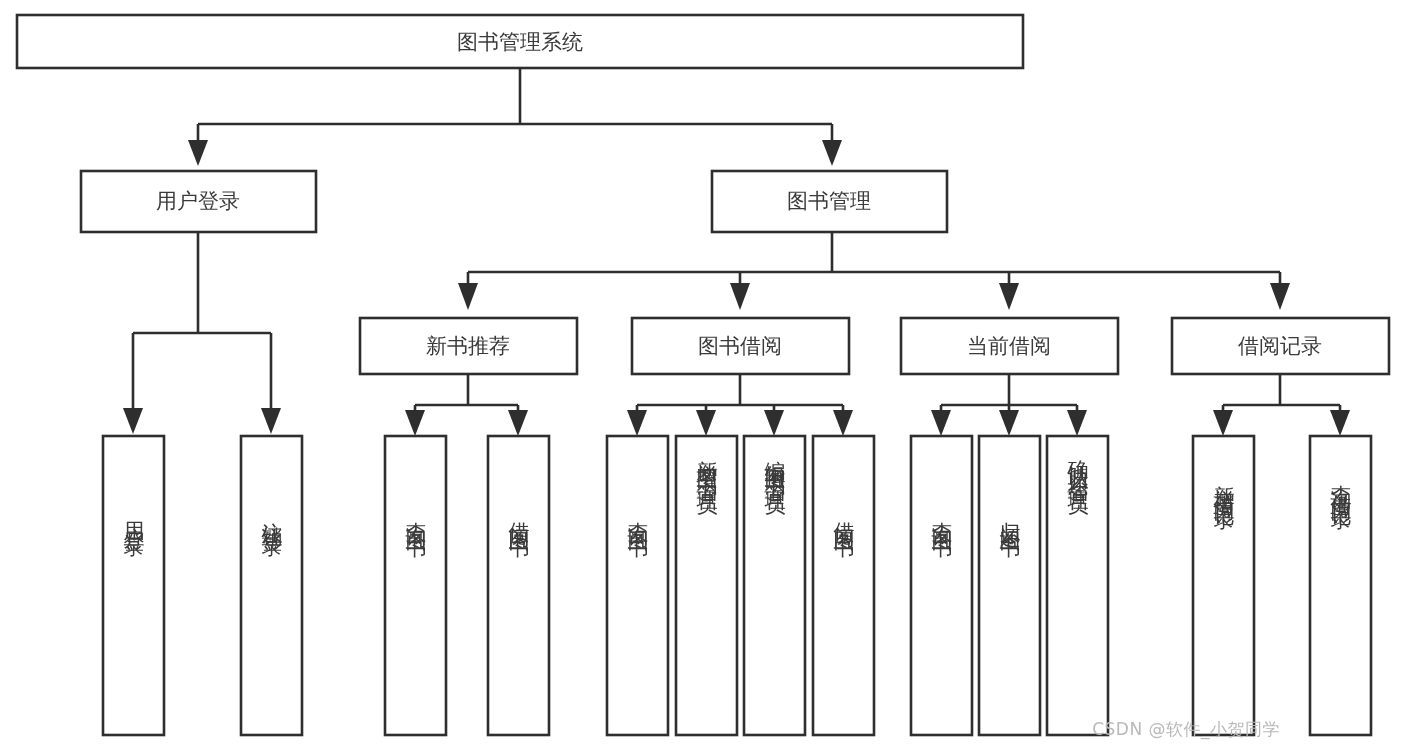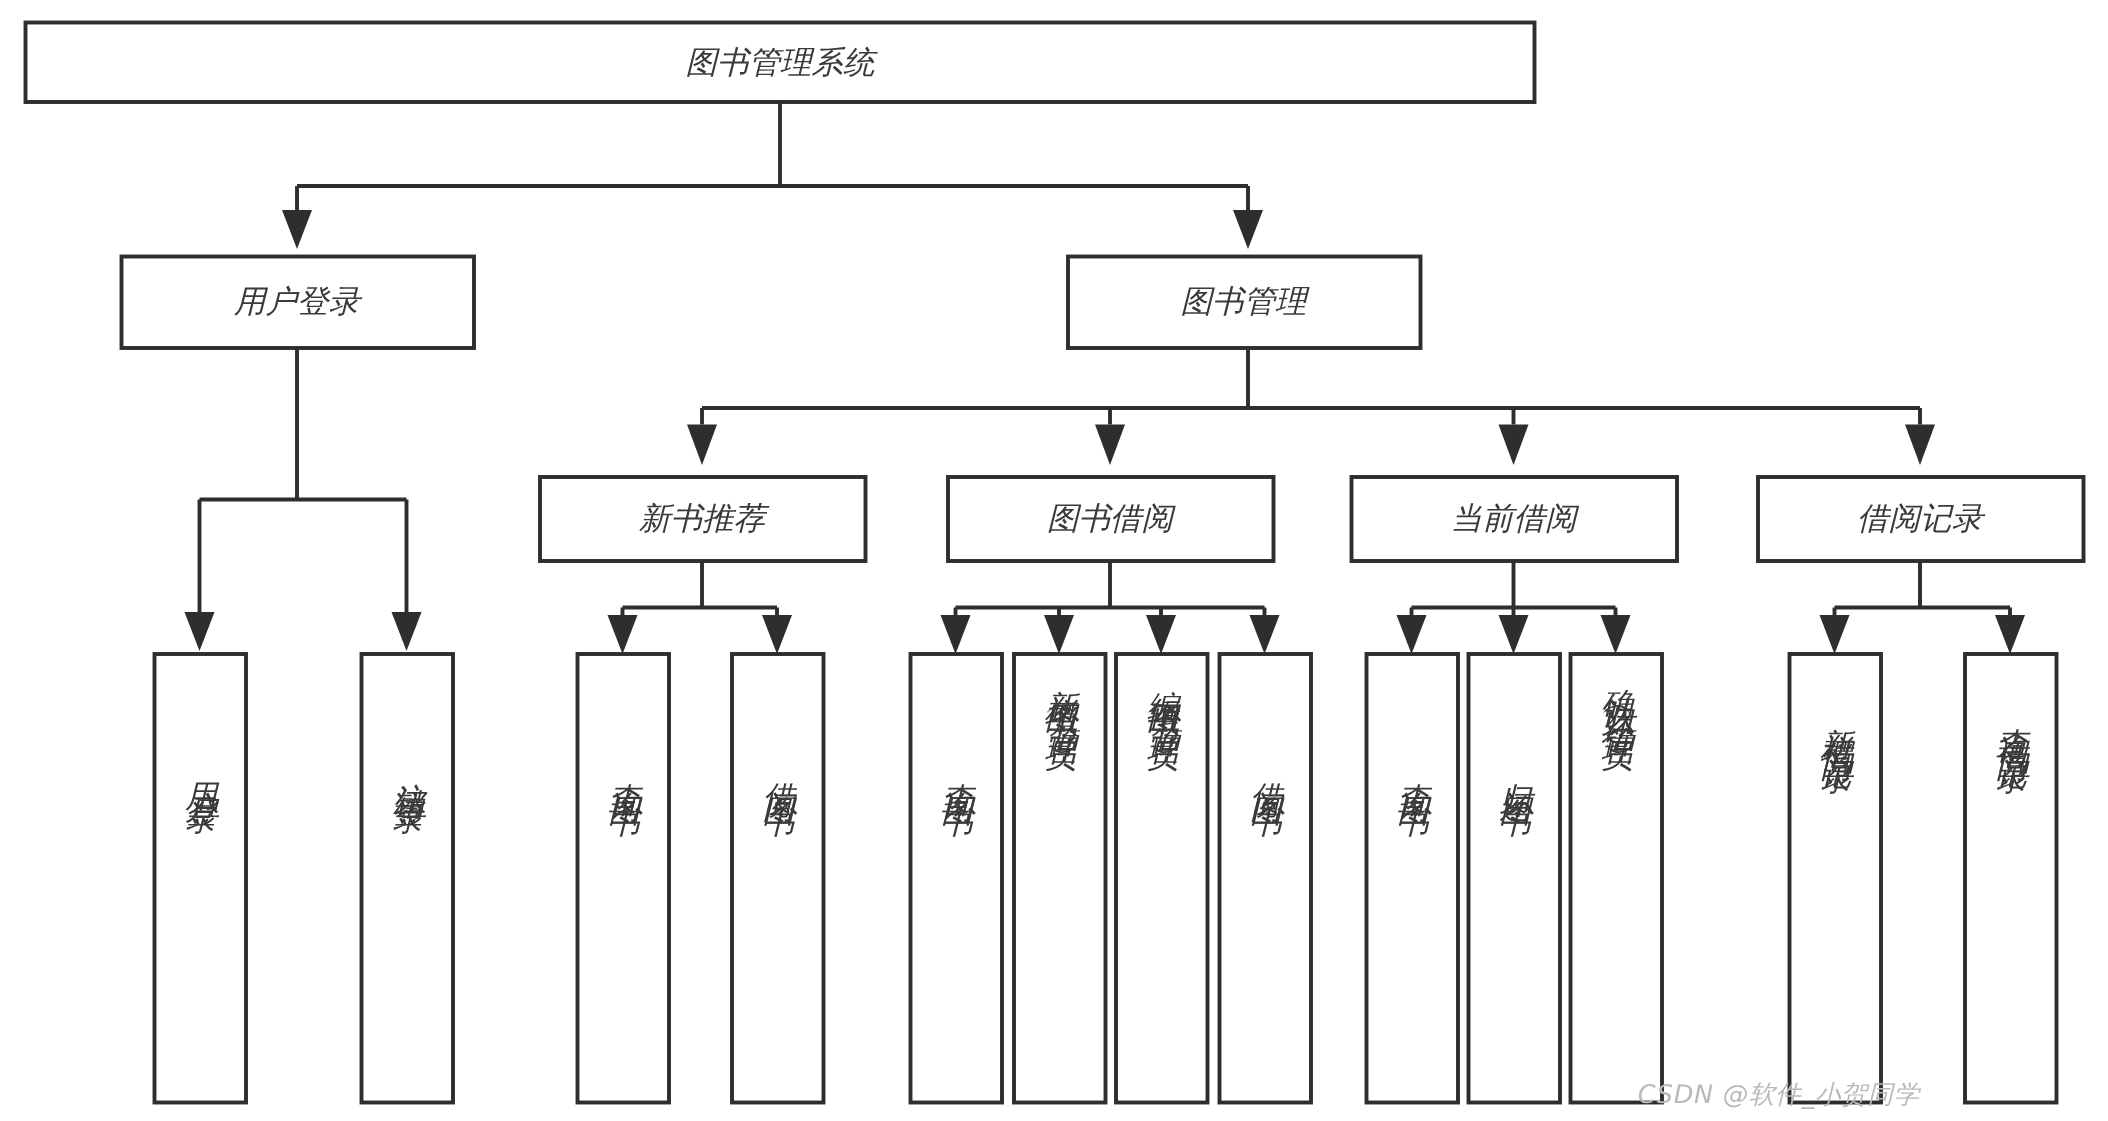--- a/index.html
+++ b/index.html
@@ -11,21 +11,20 @@
     width: 1405px;
     height: 747px;
     font-family: "DejaVu Sans", "Liberation Sans", sans-serif;
     overflow: hidden;
   }
   #diagram-root {
     position: relative;
     width: 1290px;
     height: 747px;
     background: #ffffff;
-    font-style: italic;
   }
   svg#tree-svg {
     position: absolute;
     left: 0;
     top: 0;
     width: 1405px;
     height: 747px;
     display: block;
   }
   .node-box {

